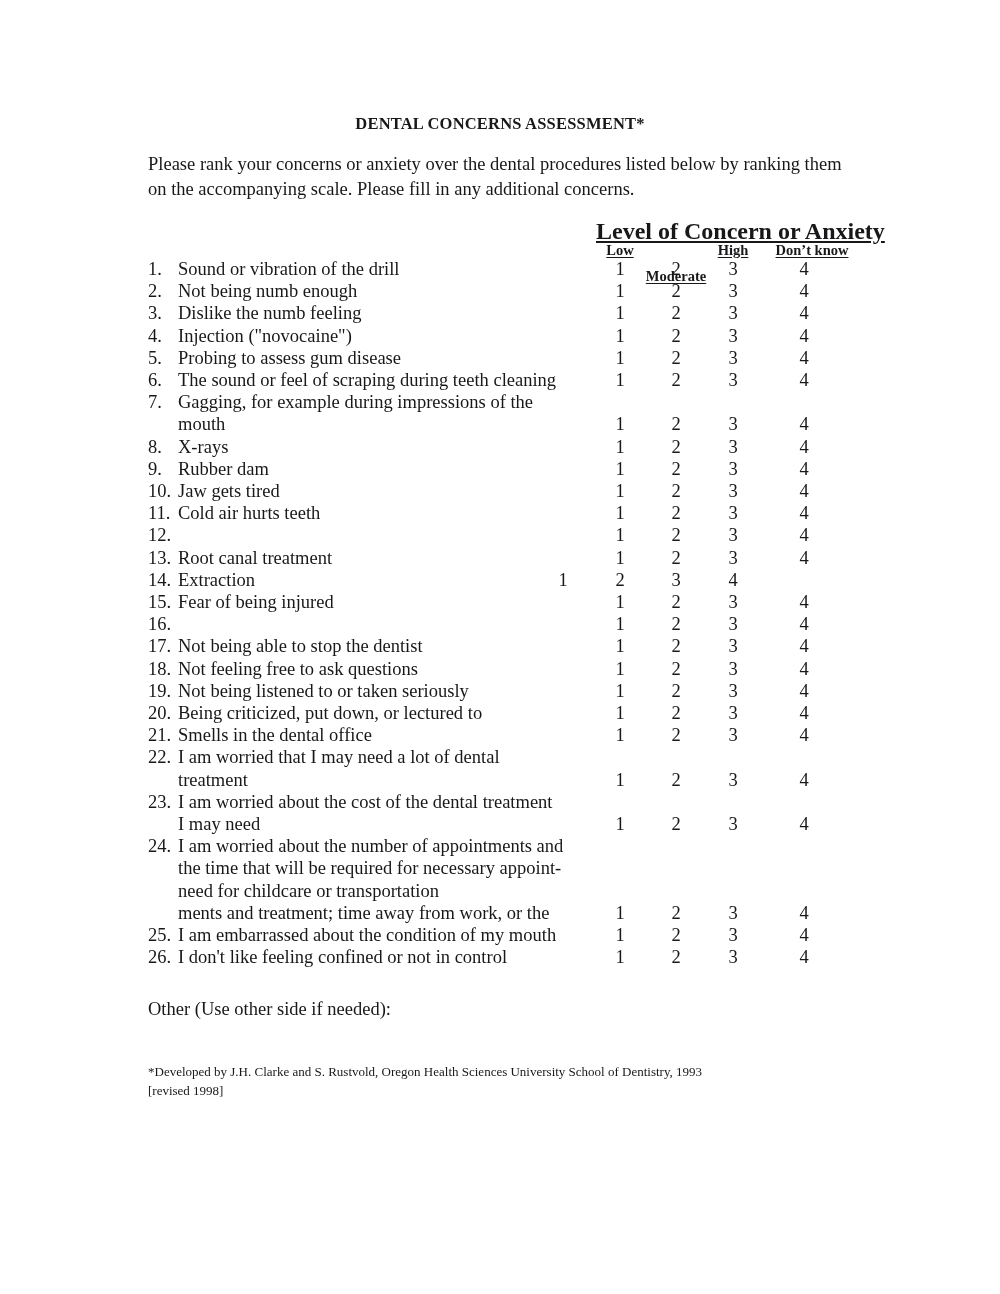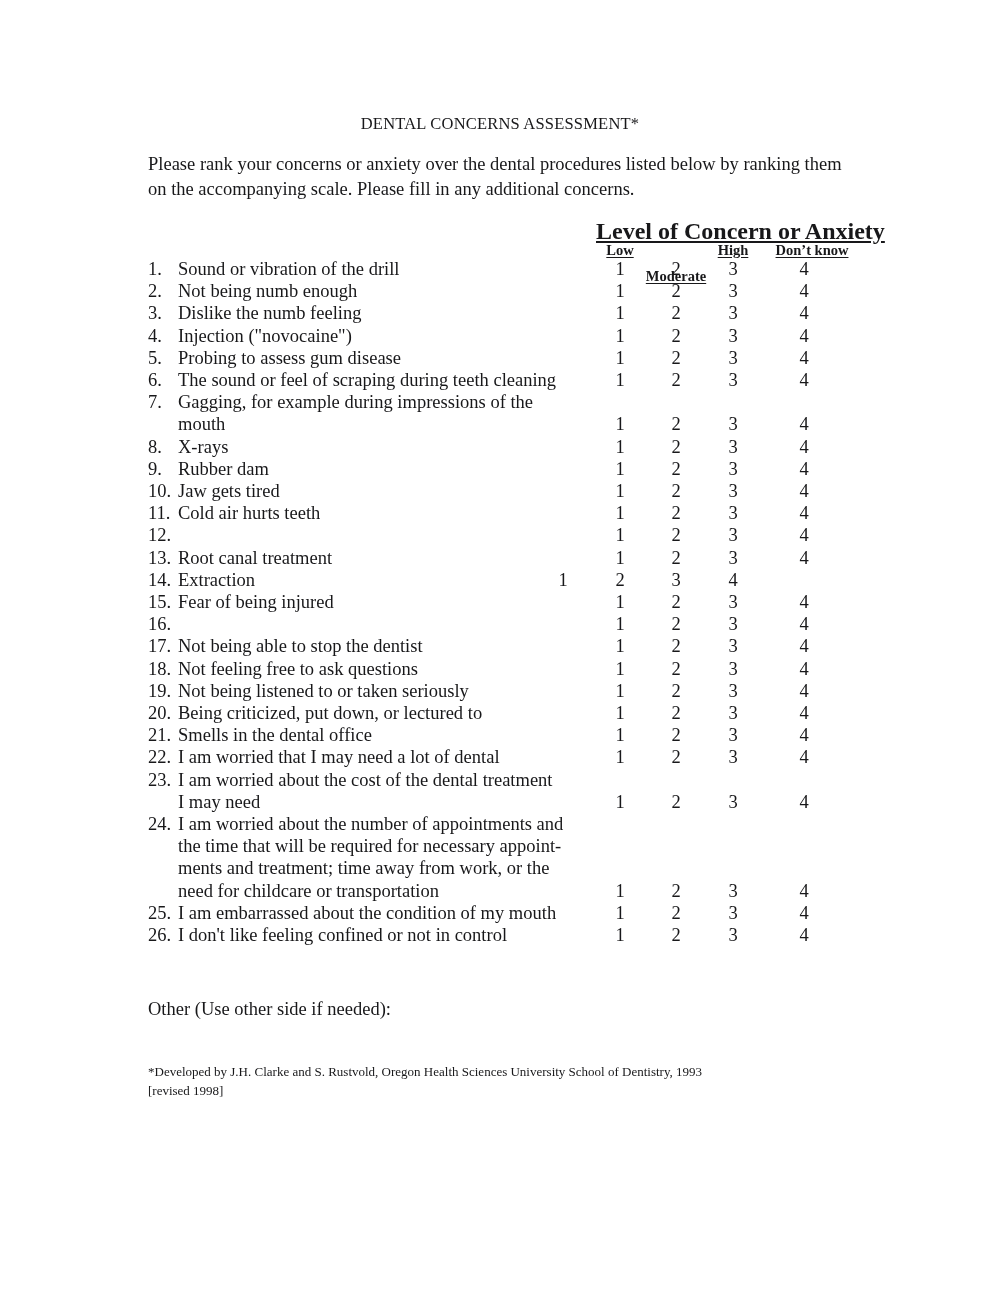--- a/index.html
+++ b/index.html
@@ -24,21 +24,21 @@
     overflow: hidden;
   }
 
   
   .doc-title {
     position: absolute;
     left: 0;
     top: 114px;
     width: 1000px;
     text-align: center;
-    font-weight: normal;
+    font-weight: bold;
     font-size: 16.5px;
     letter-spacing: 0.2px;
   }
 
   
   .intro {
     position: absolute;
     left: 148px;
     top: 152px;
     width: 754px;
@@ -386,41 +386,41 @@
         <div class="row-text"><span>Smells in the dental office</span></div>
         <div class="ratings at-last-line">
           <span class="c1">1</span>
           <span class="c2">2</span>
           <span class="c3">3</span>
           <span class="c4">4</span>
         </div>
       </div>
       <div class="row">
         <div class="row-num">22.</div>
-        <div class="row-text"><span>I am worried that I may need a lot of dental</span></div>
+        <div class="row-text"><span>I am worried that I may need a lot of dental</span><span class="cont">treatment</span></div>
         <div class="ratings at-last-line">
           <span class="c1">1</span>
           <span class="c2">2</span>
           <span class="c3">3</span>
           <span class="c4">4</span>
         </div>
       </div>
       <div class="row">
         <div class="row-num">23.</div>
         <div class="row-text"><span>I am worried about the cost of the dental treatment</span><span class="cont">I may need</span></div>
         <div class="ratings at-last-line">
           <span class="c1">1</span>
           <span class="c2">2</span>
           <span class="c3">3</span>
           <span class="c4">4</span>
         </div>
       </div>
       <div class="row">
         <div class="row-num">24.</div>
-        <div class="row-text"><span>I am worried about the number of appointments and</span><span class="cont">the time that will be required for necessary appoint-</span><span class="cont">ments and treatment; time away from work, or the</span><span class="cont">need for childcare or transportation</span></div>
+        <div class="row-text"><span>I am worried about the number of appointments and</span><span class="cont">the time that will be required for necessary appoint-</span><span class="cont">need for childcare or transportation</span><span class="cont">ments and treatment; time away from work, or the</span></div>
         <div class="ratings at-last-line">
           <span class="c1">1</span>
           <span class="c2">2</span>
           <span class="c3">3</span>
           <span class="c4">4</span>
         </div>
       </div>
       <div class="row">
         <div class="row-num">25.</div>
         <div class="row-text"><span>I am embarrassed about the condition of my mouth</span></div>

